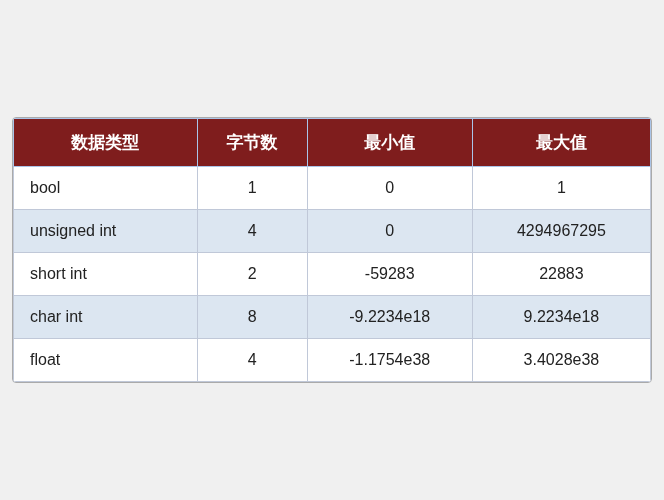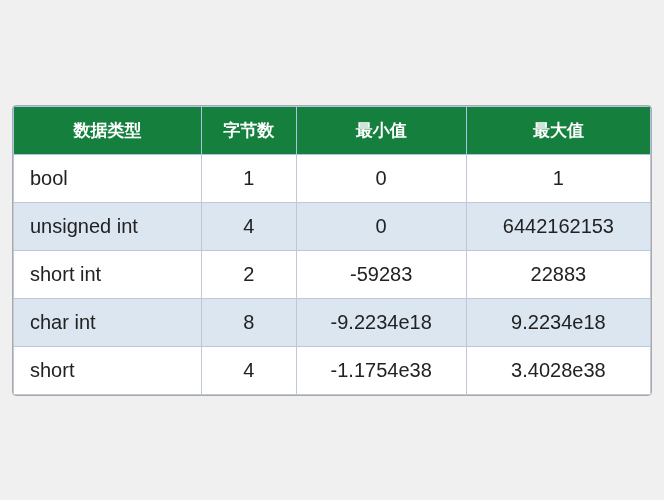--- a/index.html
+++ b/index.html
@@ -25,21 +25,21 @@
       overflow: hidden;
     }
 
     table {
       width: 100%;
       border-collapse: collapse;
       font-size: 18px;
     }
 
     thead tr {
-      background-color: #15803d;
+      background-color: #7f1d1d;
       color: white;
     }
 
     thead th {
       padding: 12px 8px;
       text-align: center;
       border: 1px solid #aac4e8;
       font-weight: bold;
       font-size: 17px;
     }
@@ -49,21 +49,21 @@
     }
 
     tbody tr:nth-child(even) {
       background-color: #dce6f1;
     }
 
     tbody td {
       padding: 12px 10px;
       border: 1px solid #c0c8d8;
       text-align: center;
-      font-size: 20px;
+      font-size: 16px;
       color: #222;
     }
 
     tbody td:first-child {
       text-align: left;
       padding-left: 16px;
     }
   </style>
 </head>
 <body>
@@ -82,35 +82,35 @@
     <tr>
           <td>bool</td>
           <td>1</td>
           <td>0</td>
           <td>1</td>
         </tr>
         <tr>
           <td>unsigned int</td>
           <td>4</td>
           <td>0</td>
-          <td>6442162153</td>
+          <td>4294967295</td>
         </tr>
         <tr>
           <td>short int</td>
           <td>2</td>
           <td>-59283</td>
           <td>22883</td>
         </tr>
         <tr>
           <td>char int</td>
           <td>8</td>
           <td>-9.2234e18</td>
           <td>9.2234e18</td>
         </tr>
         <tr>
-          <td>short</td>
+          <td>float</td>
           <td>4</td>
           <td>-1.1754e38</td>
           <td>3.4028e38</td>
         </tr>
       </tbody>
   </table>
 </div>
 
 </body></html>

